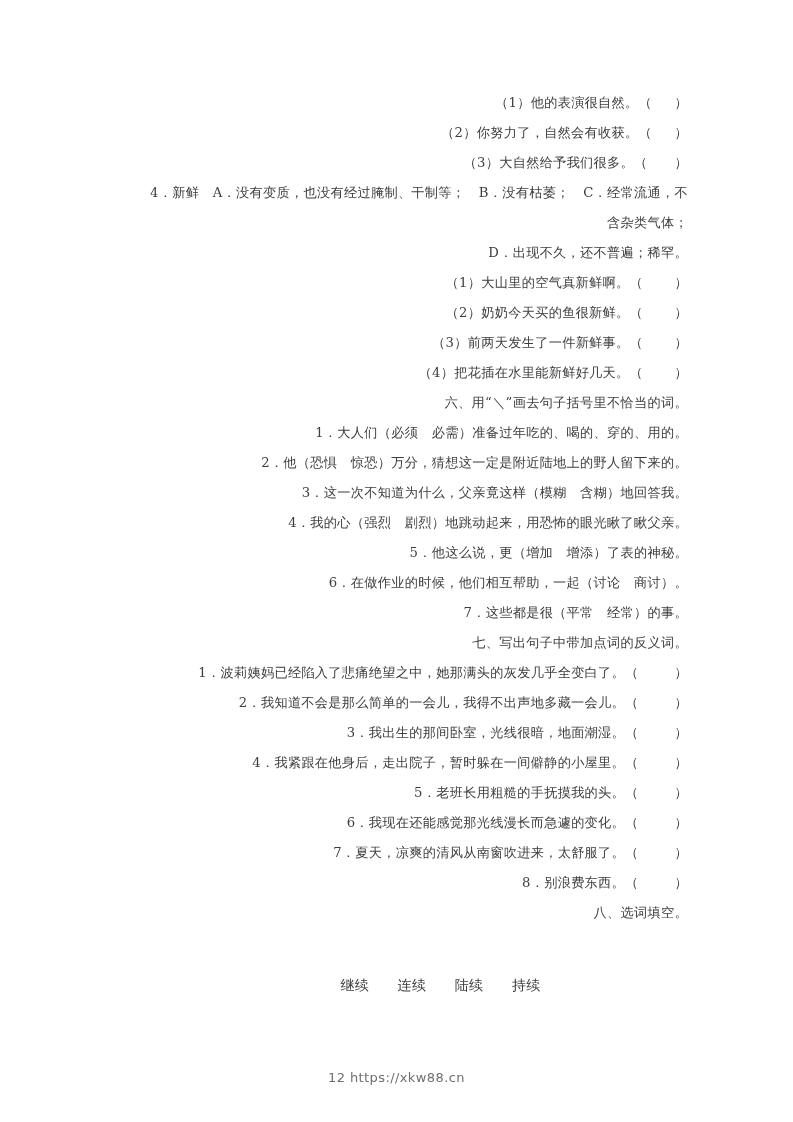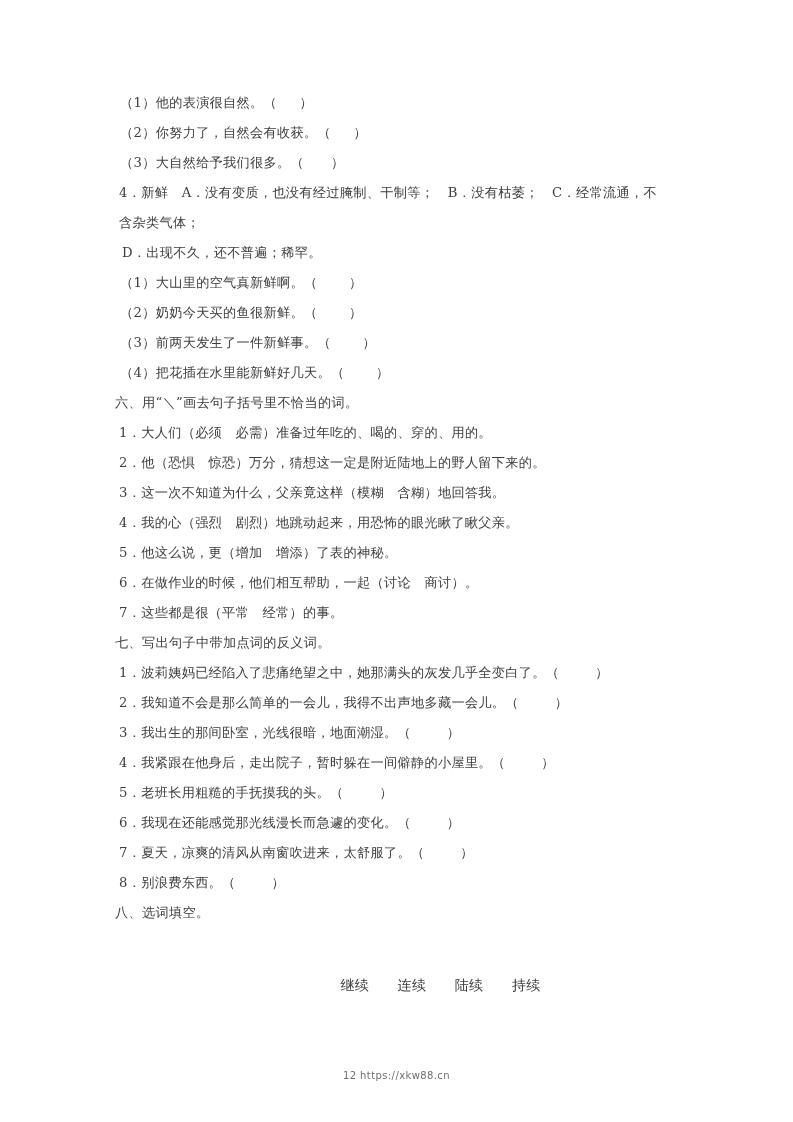--- a/index.html
+++ b/index.html
@@ -23,20 +23,21 @@
     width: 793px;
     height: 1122px;
     background: #ffffff;
     overflow: hidden;
   }
   .content {
     position: absolute;
     left: 113px;
     top: 88px;
     width: 575px;
+    text-align: right;
   }
   .line {
     font-size: 13.2px;
     line-height: 30px;
     height: 30px;
     white-space: pre;
     letter-spacing: 0.3px;
     color: #3d3d3d;
   }
   
@@ -55,21 +56,21 @@
     color: #3d3d3d;
     white-space: pre;
   }
   .footer {
     position: absolute;
     left: 0;
     top: 1070px;
     width: 793px;
     text-align: center;
     font-family: "DejaVu Sans", "Liberation Sans", sans-serif;
-    font-size: 10px;
+    font-size: 13px;
     color: #6f6f6f;
     letter-spacing: 0.4px;
   }
 </style>
 </head>
 <body>
 
 <div class="page">
 
   <div class="content" id="content-root">

